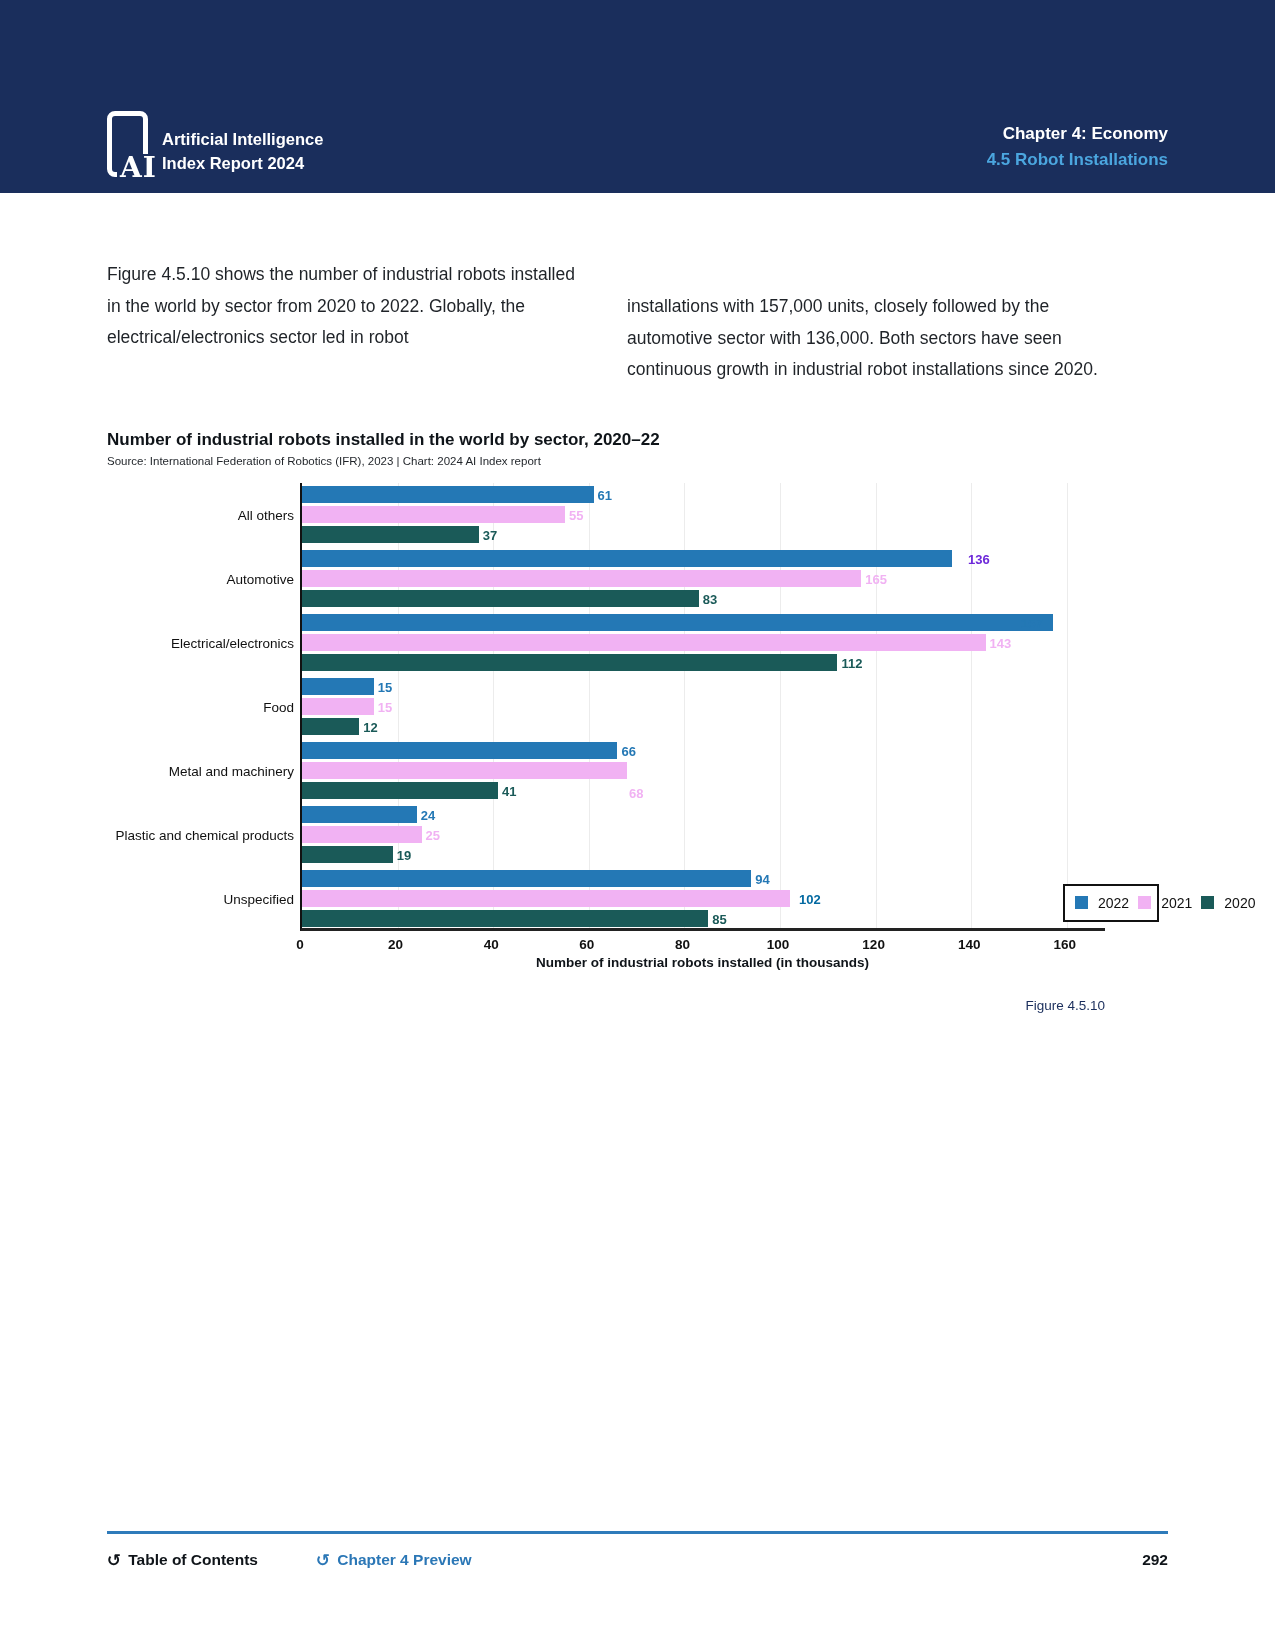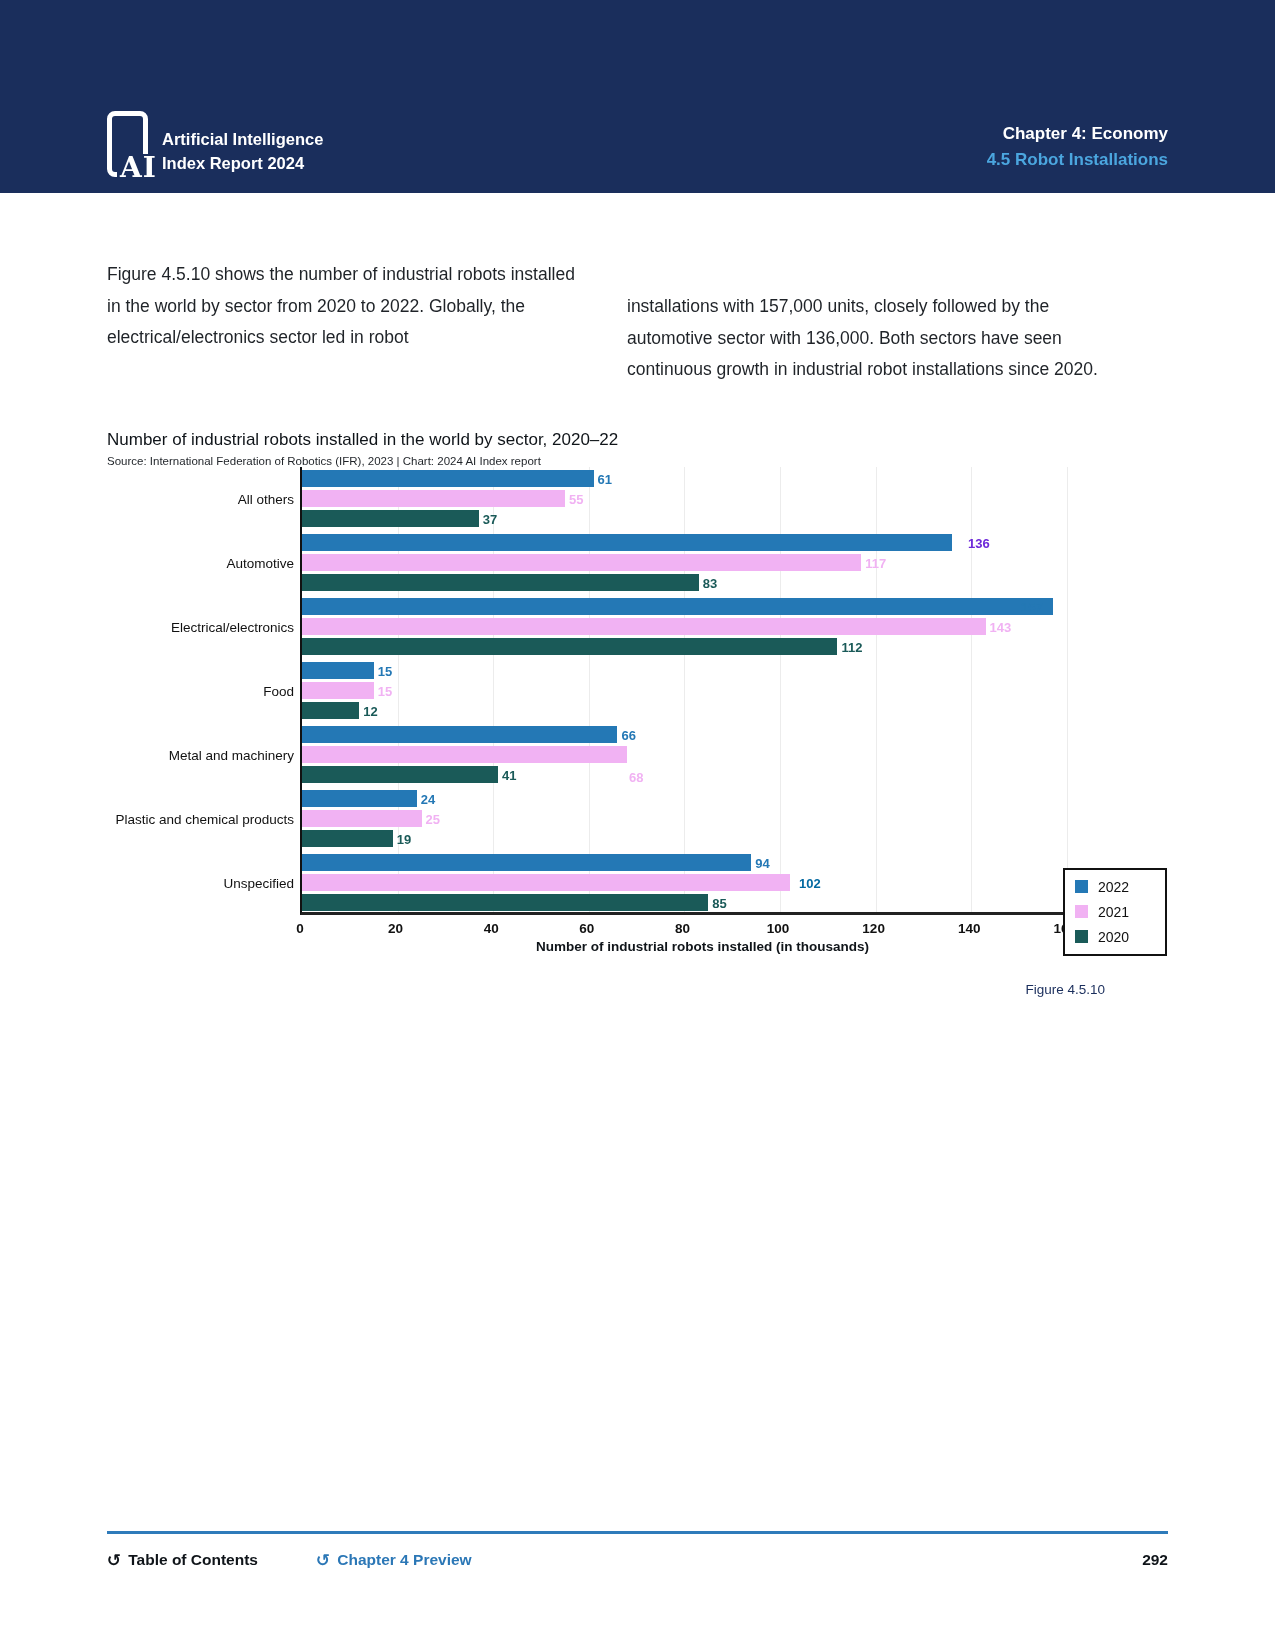--- a/index.html
+++ b/index.html
@@ -19,34 +19,34 @@
 
   
   .intro { display:flex; padding:66px 107px 0 107px; gap:50px; }
   .intro-left { width:470px; flex:0 0 auto; }
   .intro-right { width:488px; flex:0 0 auto; padding-top:32px; }
   .page-title { color:#2A79BC; font-size:33px; font-weight:600; letter-spacing:-0.2px; margin-bottom:18px; }
   .body-text { color:#1F2328; font-size:17.5px; line-height:31.5px; }
 
   
   .figure-section { padding:44px 107px 0 107px; position:relative; }
-  .chart-title { font-size:17px; font-weight:400; color:#0F1419; margin-bottom:5px; }
-  .chart-source { font-size:11.5px; color:#1F2328; margin-bottom:0; }
+  .chart-title { font-size:17px; font-weight:700; color:#0F1419; margin-bottom:5px; }
+  .chart-source { font-size:11.5px; color:#1F2328; margin-bottom:16px; }
   .chart-wrap { width:998px; position:relative; }
   .plot { position:relative; margin-left:193px; width:805px; height:448px; border-left:2px solid #111; border-bottom:3px solid #222; overflow:visible; }
   .gridline { position:absolute; top:0; bottom:0; width:1px; background:#ECECEC; z-index:0; }
   .cat-row { position:relative; height:64px; display:flex; flex-direction:column; justify-content:center; gap:3px; z-index:1; }
   .cat-label { position:absolute; right:calc(100% + 8px); top:50%; transform:translateY(-50%); white-space:nowrap; font-size:13.5px; color:#111; }
   .bar-line { position:relative; height:17px; }
   .bar { height:17px; border-radius:0; }
   .bar-value { position:absolute; top:50%; transform:translateY(-50%); font-size:13px; font-weight:700; white-space:nowrap; }
   .ticks { position:relative; margin-left:193px; width:805px; height:22px; }
   .tick-label { position:absolute; top:6px; transform:translateX(-50%); font-size:13.5px; font-weight:600; color:#111; }
   .xlabel { margin-left:193px; width:805px; text-align:center; font-size:13.5px; font-weight:700; color:#0F1419; margin-top:2px; }
-  .legend { position:absolute; left:761px; top:401px; width:104px; background:#fff; border:2.5px solid #111; padding:9px 10px; display:flex; flex-direction:column; gap:9px; z-index:2; }
+  .legend { position:absolute; left:761px; top:401px; width:96px; background:#fff; border:2.5px solid #111; padding:9px 10px; display:flex; flex-direction:row; gap:9px; z-index:2; }
   .legend-entry { display:flex; align-items:center; gap:10px; }
   .legend-swatch { width:13px; height:13px; flex:0 0 auto; }
   .legend-label { font-size:14px; color:#111; }
   .figure-caption { width:998px; text-align:right; font-size:13.5px; color:#1A2E5C; margin-top:28px; }
 
   
   .footer { position:absolute; left:107px; right:107px; top:1531px; }
   .footer-rule { height:3px; background:#2E7BBA; }
   .footer-row { display:flex; align-items:center; margin-top:17px; font-size:15.5px; font-weight:700; }
   .footer-link { display:flex; align-items:center; gap:7px; cursor:pointer; }
@@ -114,21 +114,21 @@
             </div>
           </div>
           <div class="cat-row">
             <div class="cat-label">Automotive</div>
             <div class="bar-line">
               <div class="bar" style="width: 650.119px; background: rgb(36, 120, 181);"></div>
               <div class="bar-value" style="left: 666px; color: #6d28d9;">136</div>
             </div>
             <div class="bar-line">
               <div class="bar" style="width: 559.293px; background: rgb(241, 178, 243);"></div>
-              <div class="bar-value" style="left: 563.293px; color: rgb(241, 178, 243);">117</div>
+              <div class="bar-value" style="left: 563.293px; color: rgb(241, 178, 243);">165</div>
             </div>
             <div class="bar-line">
               <div class="bar" style="width: 396.764px; background: rgb(26, 90, 88);"></div>
               <div class="bar-value" style="left: 400.764px; color: rgb(26, 90, 88);">83</div>
             </div>
           </div>
           <div class="cat-row">
             <div class="cat-label">Electrical/electronics</div>
             <div class="bar-line">
               <div class="bar" style="width: 750.505px; background: rgb(36, 120, 181);"></div>

